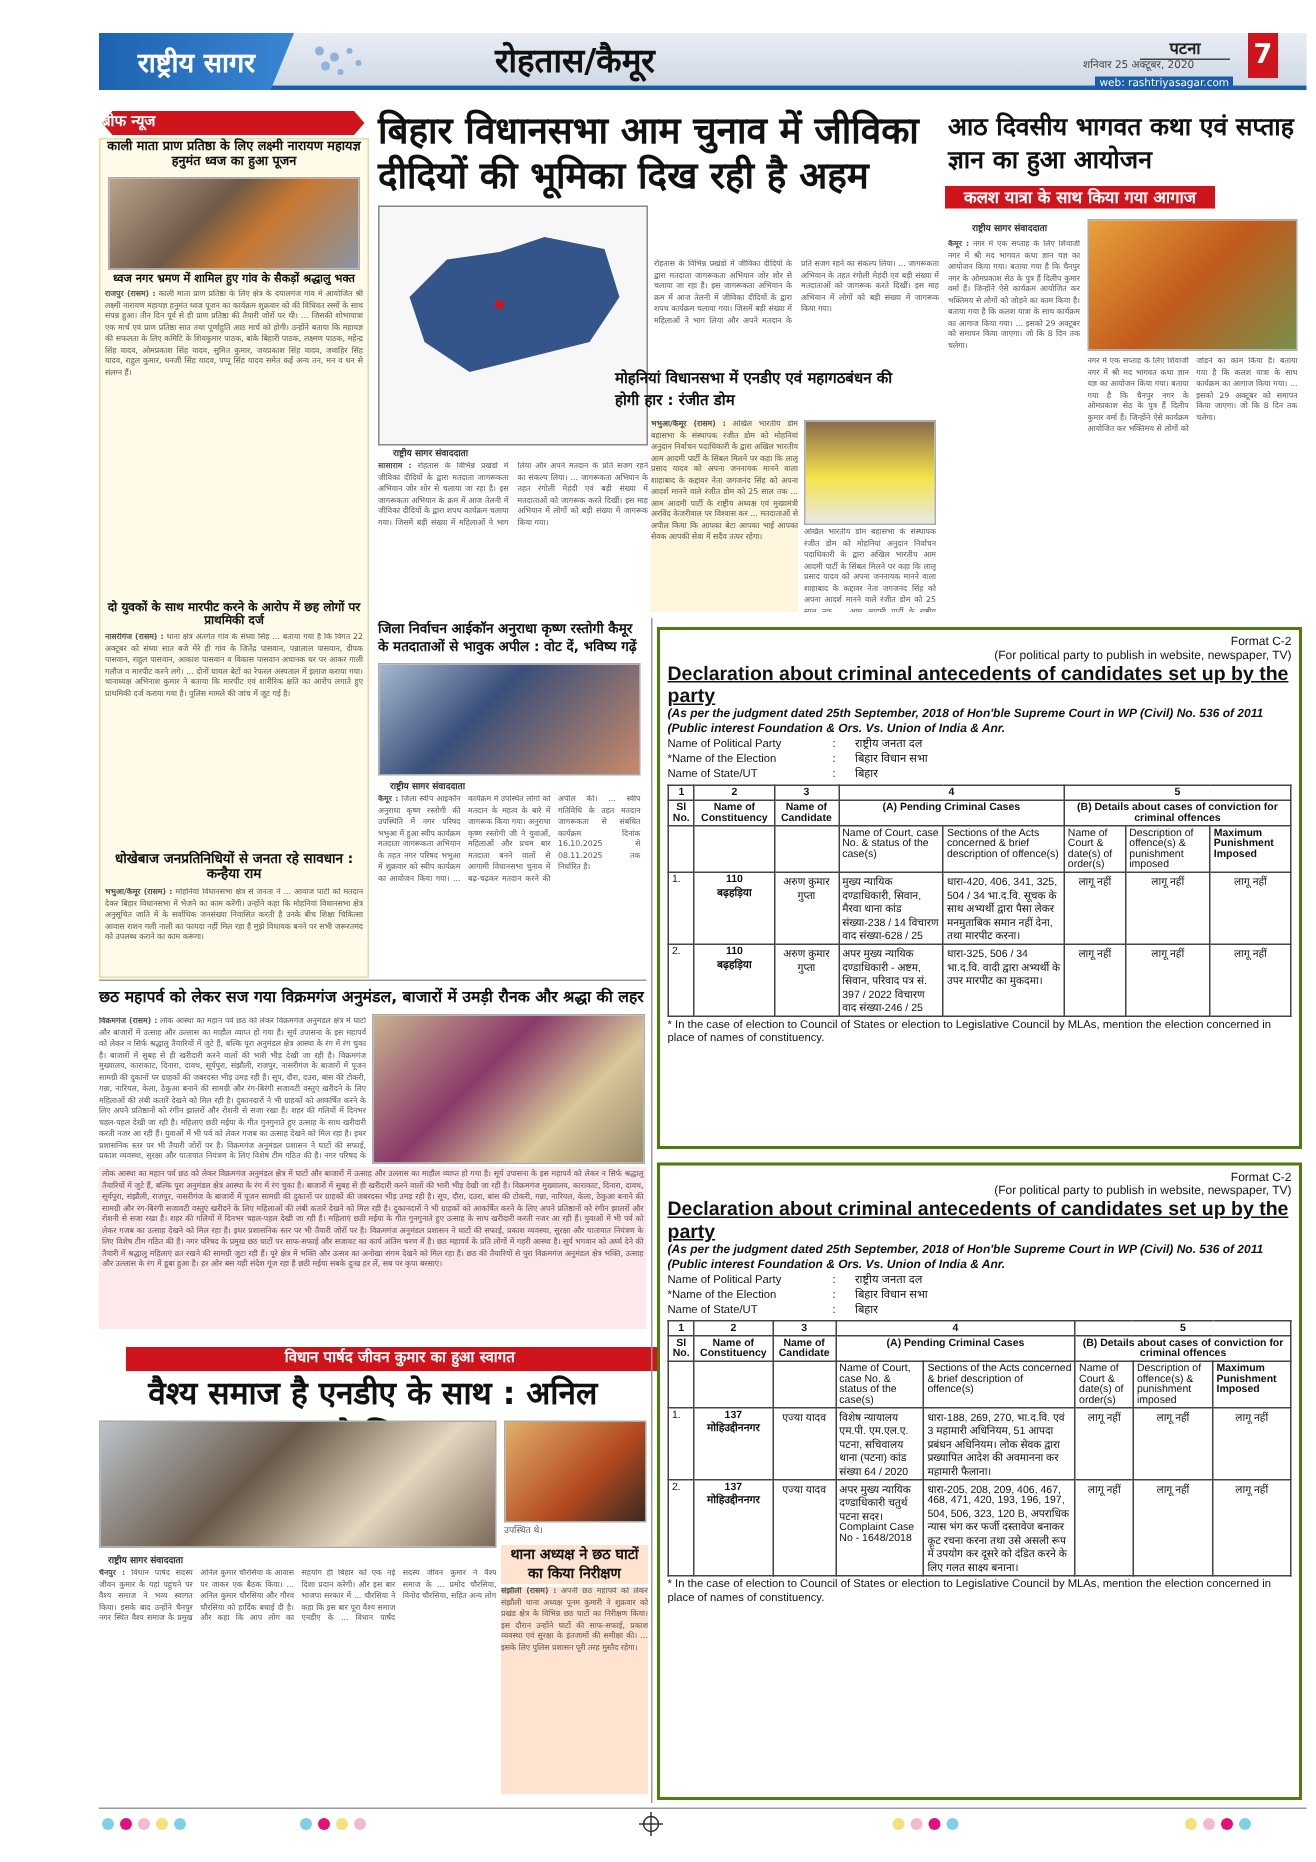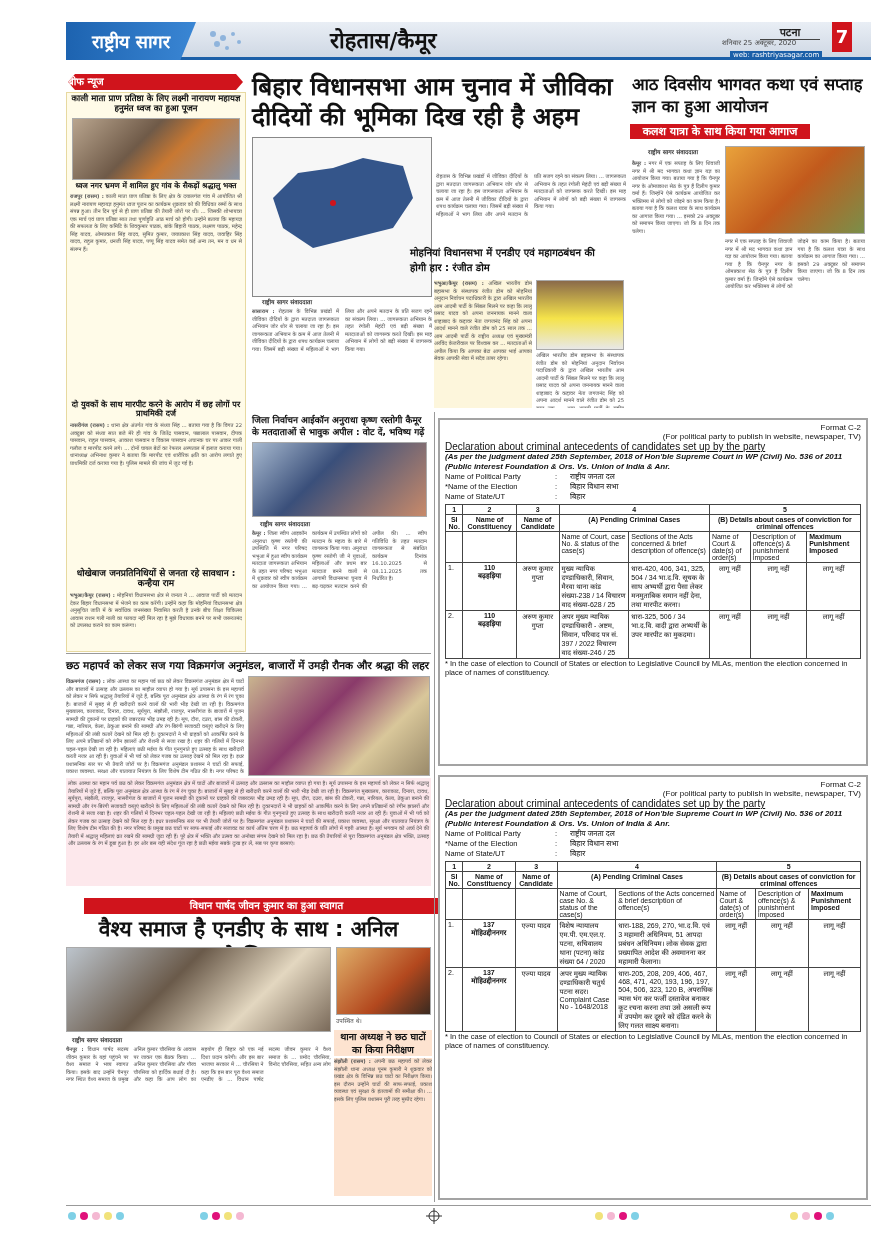--- a/index.html
+++ b/index.html
@@ -13,24 +13,24 @@
 .web{left:730px;top:51px;font-size:7px;color:#fff;background:#1b5fa8;padding:0 3px}
 .pageno{left:832px;top:22px;width:20px;height:30px;background:#d0141c;color:#fff;font-weight:bold;font-size:18px;text-align:center;line-height:30px}
 .dots{display:flex;gap:4px}
 .dot{width:8px;height:8px;border-radius:50%}
 .brief{left:68px;top:74px;width:175px;height:16px;background:#d0141c;color:#fff;font-size:10px;font-weight:bold;line-height:16px;clip-path:polygon(4% 0,96% 0,100% 50%,96% 100%,4% 100%,0 50%)}
 .hdl{font-weight:bold;color:#111;line-height:1.15}
 .col-text{font-size:5.2px;line-height:7.5px;color:#555;text-align:justify}
 .photo{background:linear-gradient(135deg,#b9a58e,#6f5a48 40%,#c87832 60%,#8a94a3);border:1px solid #aaa}
 .redbar{background:#d0141c;color:#fff;font-weight:bold;text-align:center}
 .byline{font-size:6px;color:#333;font-weight:bold}
-.box{border:2px solid #a3a3a3;background:#fff}
+.box{border:2px solid #4d7c0f;background:#fff}
 .ad{font-family:"Liberation Sans",sans-serif;color:#111}
 .ad .fmt{font-size:8px;text-align:right}
-.ad .decl{font-size:10px;font-weight:normal;text-decoration:underline}
+.ad .decl{font-size:13px;font-weight:bold;text-decoration:underline}
 .ad .judg{font-size:8px;font-weight:bold;font-style:italic;line-height:10px}
 .ad .meta{font-size:7.5px;display:grid;grid-template-columns:110px 15px 1fr;line-height:10px}
 .ad table{border-collapse:collapse;width:100%;font-size:7px;margin-top:2px}
 .ad td,.ad th{border:1px solid #444;padding:1px 2px;vertical-align:top}
 .ad th{font-weight:bold;text-align:center}
 .ad .note{font-size:7.5px;line-height:9px}
 .rule{background:#999}
 .pink{background:#fde8ec}
 </style>
 </head>

